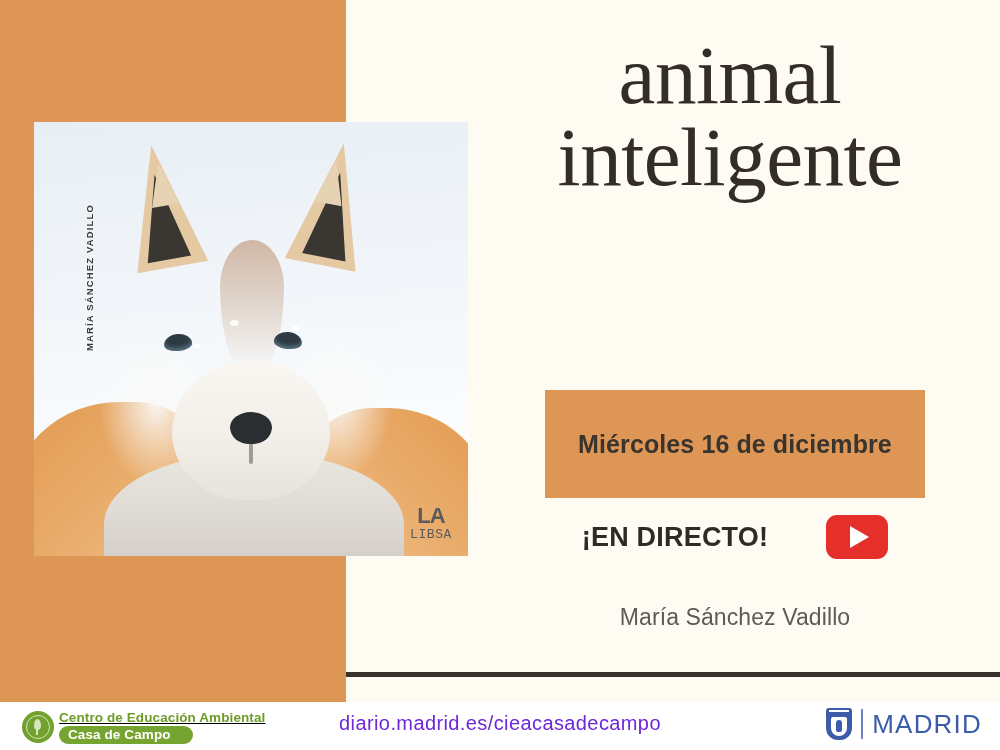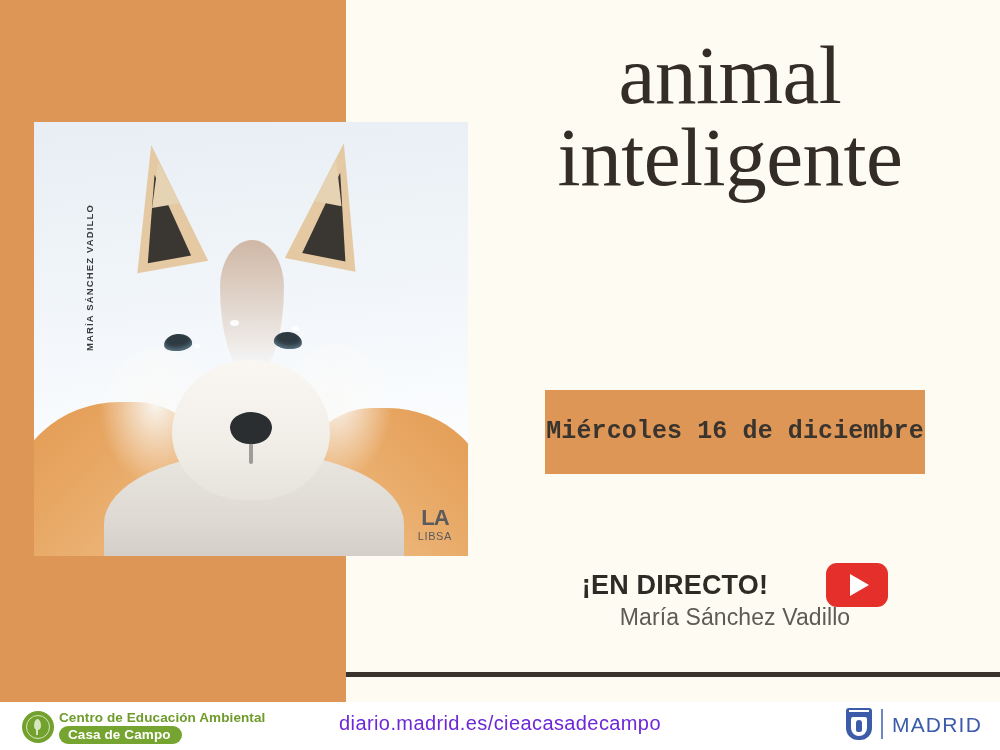--- a/index.html
+++ b/index.html
@@ -210,22 +210,22 @@
     text-align: center;
     color: #5B5B5B;
   }
   .libsa-mark {
     font-size: 22px;
     font-weight: bold;
     letter-spacing: -1px;
     line-height: 1;
   }
   .libsa-name {
-    font-family: Liberation Sans, sans-serif;
-    font-size: 11px;
+    font-family: Liberation Mono, monospace;
+    font-size: 13px;
     letter-spacing: 0.6px;
     line-height: 1.1;
     margin-top: 1px;
   }
 
   
   .title {
     position: absolute;
     left: 470px;
     top: 34px;
@@ -237,47 +237,45 @@
     color: #342C26;
     letter-spacing: -0.5px;
   }
   .title-line { display: block; }
 
   .date-box {
     position: absolute;
     left: 545px;
     top: 390px;
     width: 380px;
-    height: 84px;
+    height: 108px;
     background: #DD9656;
     display: flex;
     flex-direction: column;
     align-items: center;
     justify-content: center;
     gap: 4px;
-    font-family: Liberation Mono, monospace;
   }
   .date-line {
     font-size: 25px;
     font-weight: bold;
     color: #3A342E;
     letter-spacing: 0.1px;
     line-height: 1.22;
   }
 
   .live-row {
     position: absolute;
     left: 545px;
     top: 515px;
     width: 380px;
     display: flex;
     align-items: center;
     justify-content: center;
     gap: 58px;
-    margin-top: 48px;
   }
   .live-text {
     font-size: 27px;
     font-weight: bold;
     color: #2E2A26;
     letter-spacing: 0.2px;
   }
   .yt-badge {
     width: 62px;
     height: 44px;
@@ -307,20 +305,21 @@
   }
 
   
   .cea-logo {
     position: absolute;
     left: 22px;
     top: 710px;
     display: flex;
     align-items: center;
     gap: 5px;
+    text-decoration: underline;
   }
   .cea-mark {
     width: 32px;
     height: 32px;
     border-radius: 50%;
     background: #73A12E;
     display: flex;
     align-items: center;
     justify-content: center;
     flex: none;
@@ -353,21 +352,21 @@
   .cea-line1 {
     font-size: 13.5px;
     font-weight: bold;
     color: #6E9B2A;
     letter-spacing: 0.1px;
     white-space: nowrap;
   }
   .cea-line2 {
     display: inline-block;
     margin-top: 1px;
-    padding: 1px 11px 2px 9px;
+    padding: 1px 22px 2px 9px;
     background: #76A430;
     color: #FFFFFF;
     font-size: 13.5px;
     font-weight: bold;
     border-radius: 9px;
     letter-spacing: 0.1px;
     white-space: nowrap;
   }
 
   .site-url {
@@ -418,21 +417,21 @@
     width: 6px; height: 12px;
     background: #3C5BA9;
     border-radius: 3px 3px 2px 2px;
   }
   .madrid-divider {
     width: 2px;
     height: 30px;
     background: #6E85C4;
   }
   .madrid-word {
-    font-size: 21px;
+    font-size: 26px;
     color: #3C5BA9;
     letter-spacing: 1.2px;
     line-height: 1;
   }
 </style>
 </head>
 <body>
 
 <div id="poster">
 

